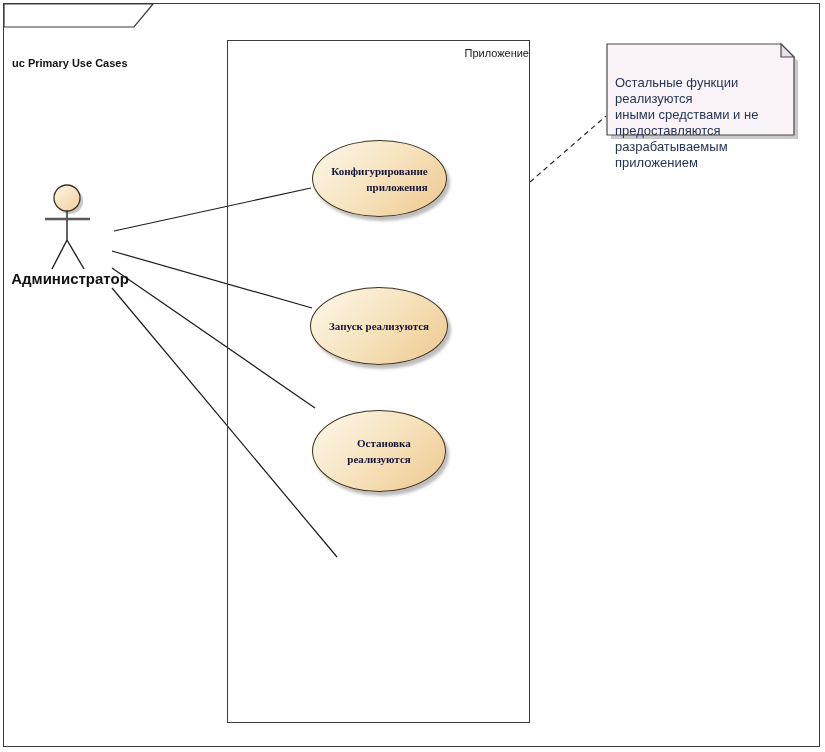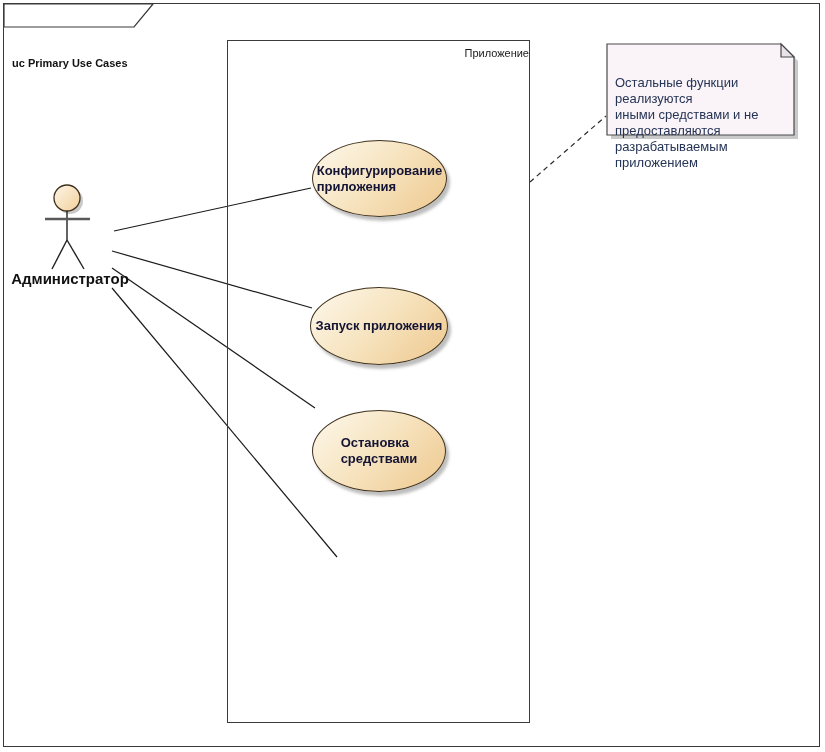--- a/index.html
+++ b/index.html
@@ -42,23 +42,24 @@
   .usecase {
     position: absolute;
     border: 1.5px solid #3f311d;
     border-radius: 50%;
     background: linear-gradient(135deg, #fdf8ec 0%, #f7e5c2 45%, #eec88e 100%);
     box-shadow: 3px 4px 3px rgba(110,110,110,0.45);
     display: flex; align-items: center; justify-content: center;
     z-index: 2;
   }
   .usecase-label {
-    font-size: 13px; font-weight: bold; color: #141434;
-    text-align: left; line-height: 16px;
+    font-size: 11px; font-weight: bold; color: #141434;
+    text-align: right; line-height: 16px;
     white-space: pre-line;
+    font-family: Liberation Serif, serif;
   }
   #uc1 { left: 312px; top: 140px; width: 133px; height: 75px; }
   #uc2 { left: 310px; top: 287px; width: 136px; height: 76px; }
   #uc3 { left: 312px; top: 410px; width: 132px; height: 80px; }
   #uc4 { left: 316px; top: 551px; width: 138px; height: 90px; }
   
   .actor-label {
     position: absolute; left: 10px; top: 270px; width: 120px;
     text-align: center; font-size: 15px; font-weight: bold; color: #111111;
     z-index: 2;
@@ -116,25 +117,25 @@
 
   <div class="boundary">
     <div class="boundary-title">Приложение</div>
   </div>
 
   <div class="usecase" id="uc1">
     <div class="usecase-label">Конфигурирование
 приложения</div>
   </div>
   <div class="usecase" id="uc2">
-    <div class="usecase-label">Запуск приложения</div>
+    <div class="usecase-label">Запуск реализуются</div>
   </div>
   <div class="usecase" id="uc3">
     <div class="usecase-label">Остановка
-средствами</div>
+реализуются</div>
   </div>
 
   <div class="actor-label">Администратор</div>
 
   <div class="note-text">Остальные функции реализуются
 иными средствами и не
 предоставляются
 разрабатываемым приложением</div>
 
 </div>

